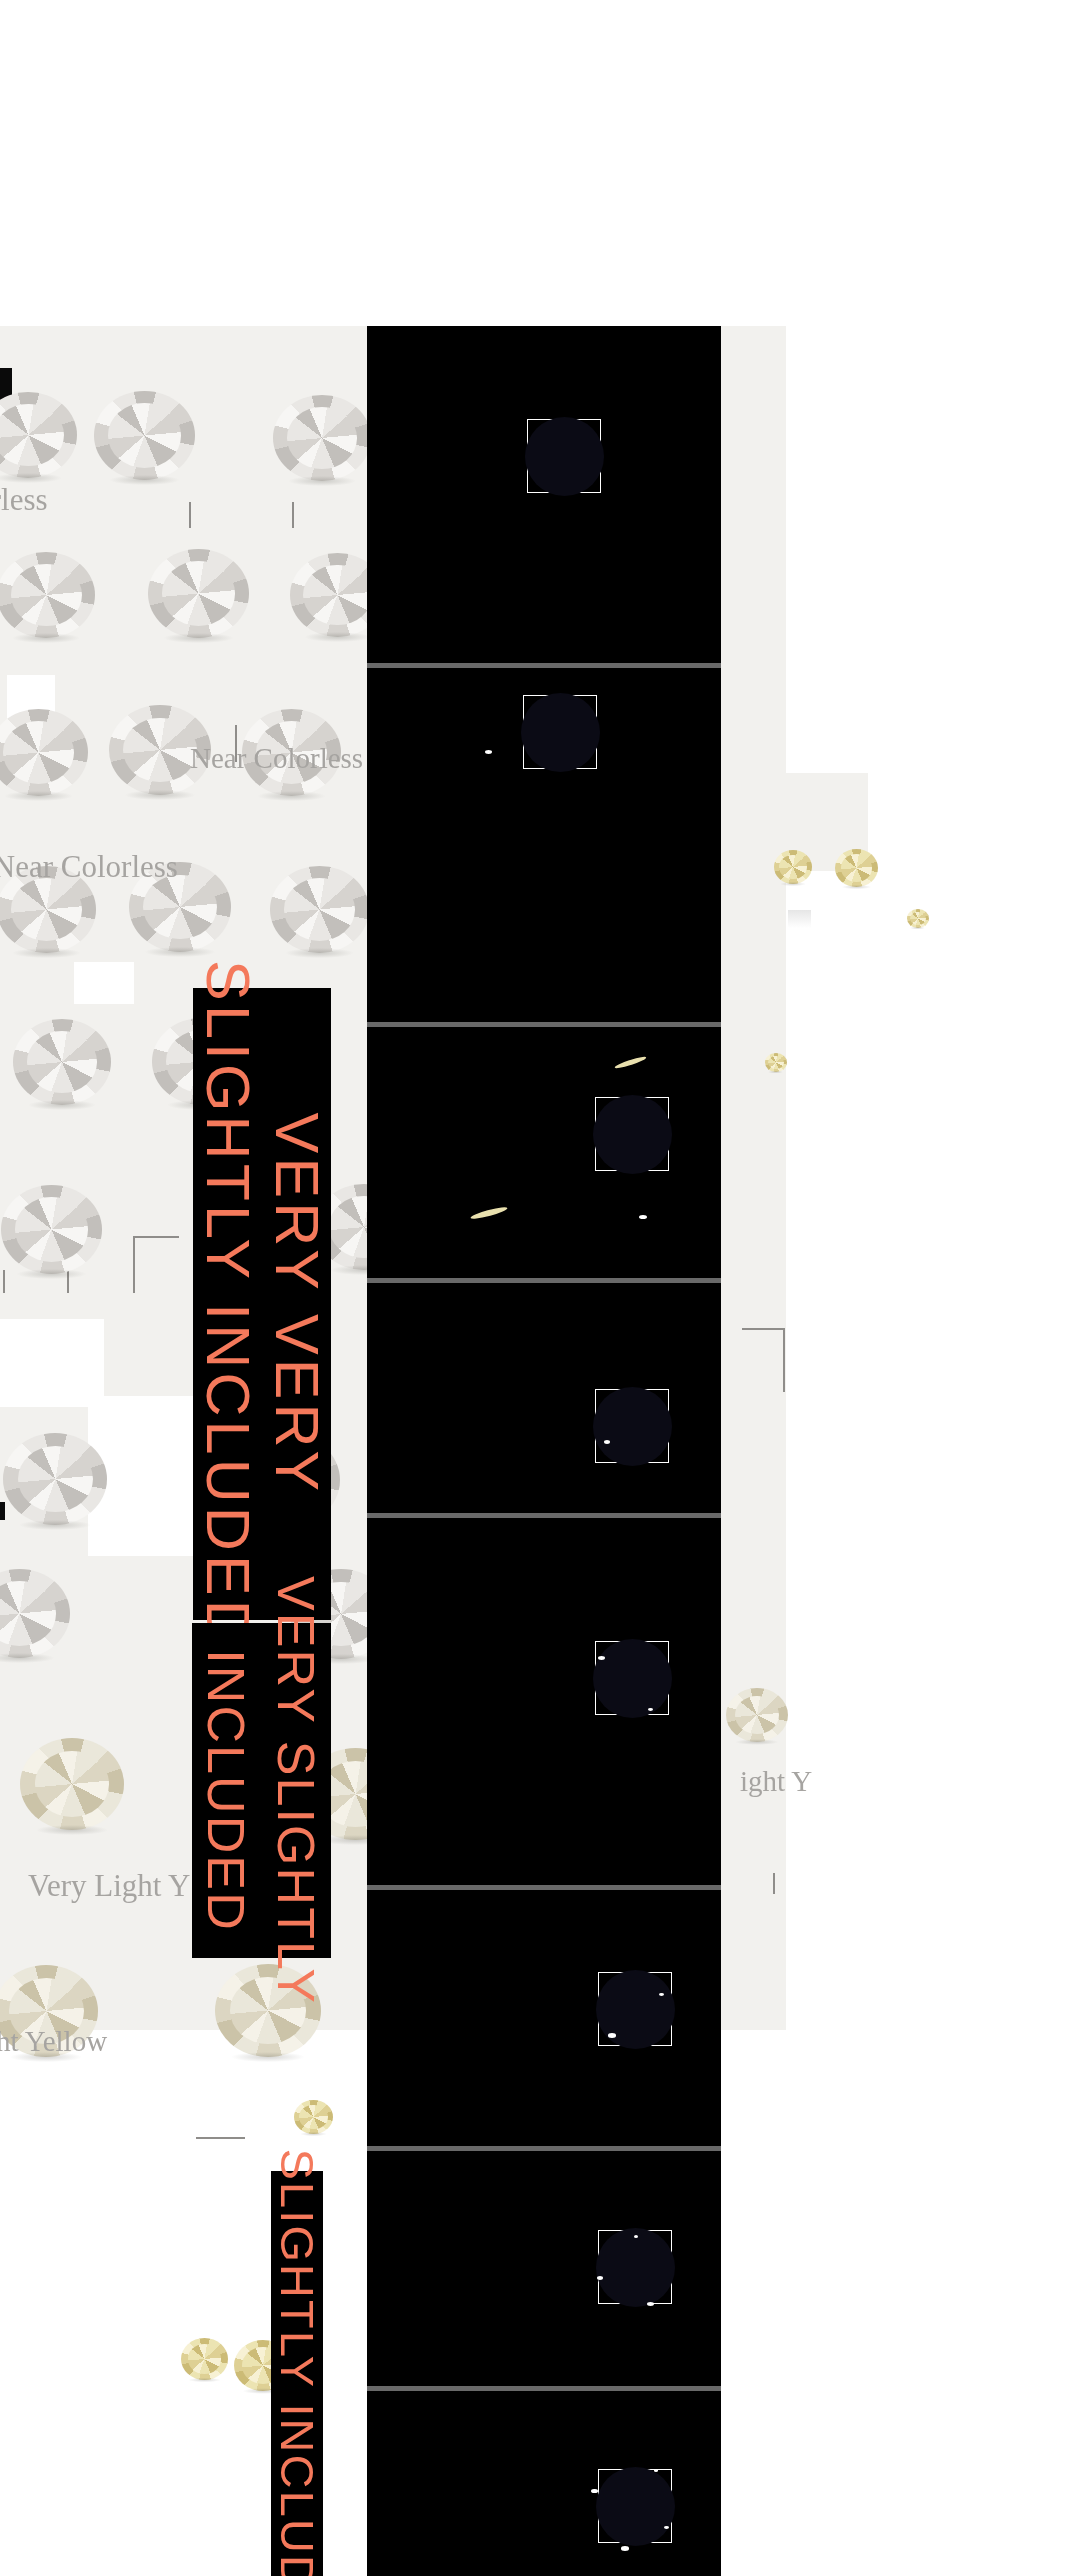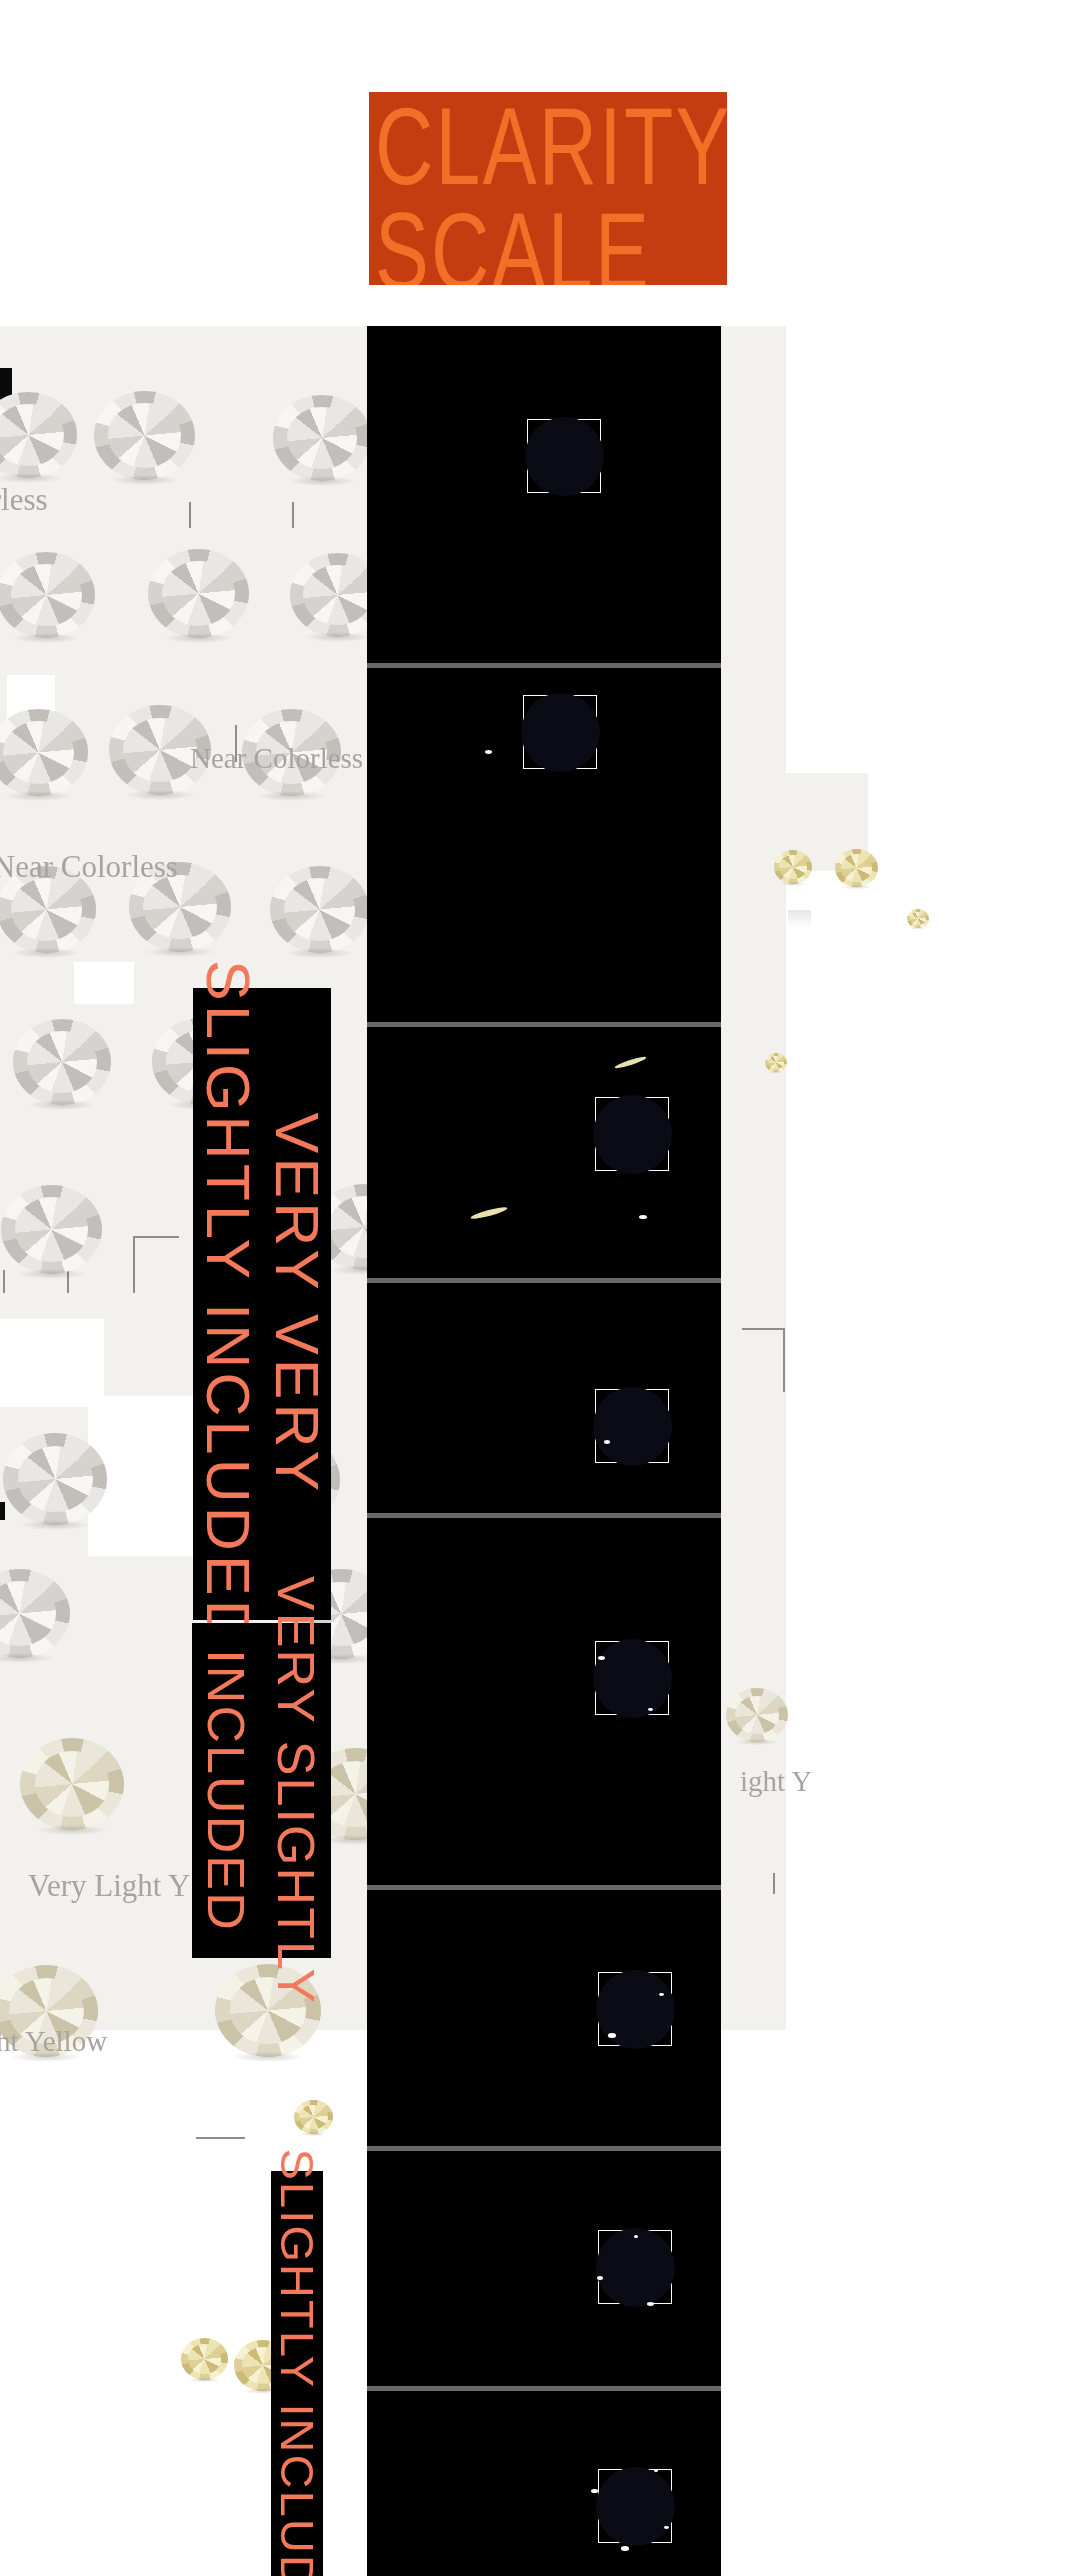--- a/index.html
+++ b/index.html
@@ -40,24 +40,20 @@
     transform:rotate(90deg) translateY(-100%);
     display:flex;flex-direction:column;justify-content:center;align-items:center;
     text-align:center;}
   .vline{display:block;white-space:nowrap;font-weight:400;}
   .slabel{position:absolute;color:#a6a4a1;font-family:"Liberation Serif",serif;white-space:nowrap;}
 </style>
 </head>
 <body>
 
 <div id="canvas">
-  <div id="title" style="left: 369px; top: 92px; width: 352px; height: 191px; background: rgb(196, 60, 15); color: rgb(243, 111, 40); font-size: 109px; line-height: 105px; padding-left: 6.2px; padding-top: 2.1px;">
-    <span class="tline">CLARITY</span>
-    <span class="tline">SCALE</span>
-  </div>
 <div class="band" style="left: 0px; top: 326px; width: 786px; height: 1704px;"></div>
     <div class="band" style="left: 784px; top: 773px; width: 84px; height: 98px;"></div>
     <div class="wrect" style="left: 6.7px; top: 675px; width: 48px; height: 105px;"></div>
     <div class="wrect" style="left: 74px; top: 962px; width: 60px; height: 42px;"></div>
     <div class="wrect" style="left: 0px; top: 1319px; width: 104px; height: 88px;"></div>
     <div class="wrect" style="left: 88px; top: 1396px; width: 108px; height: 160px;"></div>
     <div class="wrect" style="left: 222px; top: 2030px; width: 52px; height: 57px;"></div>
     <div class="patch" style="left: 788px; top: 910px; width: 23px; height: 18px; background: linear-gradient(rgb(230, 230, 230), rgb(255, 255, 255));"></div>
     <div class="emark" style="left: 0px; top: 368px; width: 12.4px; height: 44px;"></div>
     <div class="emark" style="left: 0px; top: 586px; width: 9.3px; height: 13px;"></div>

